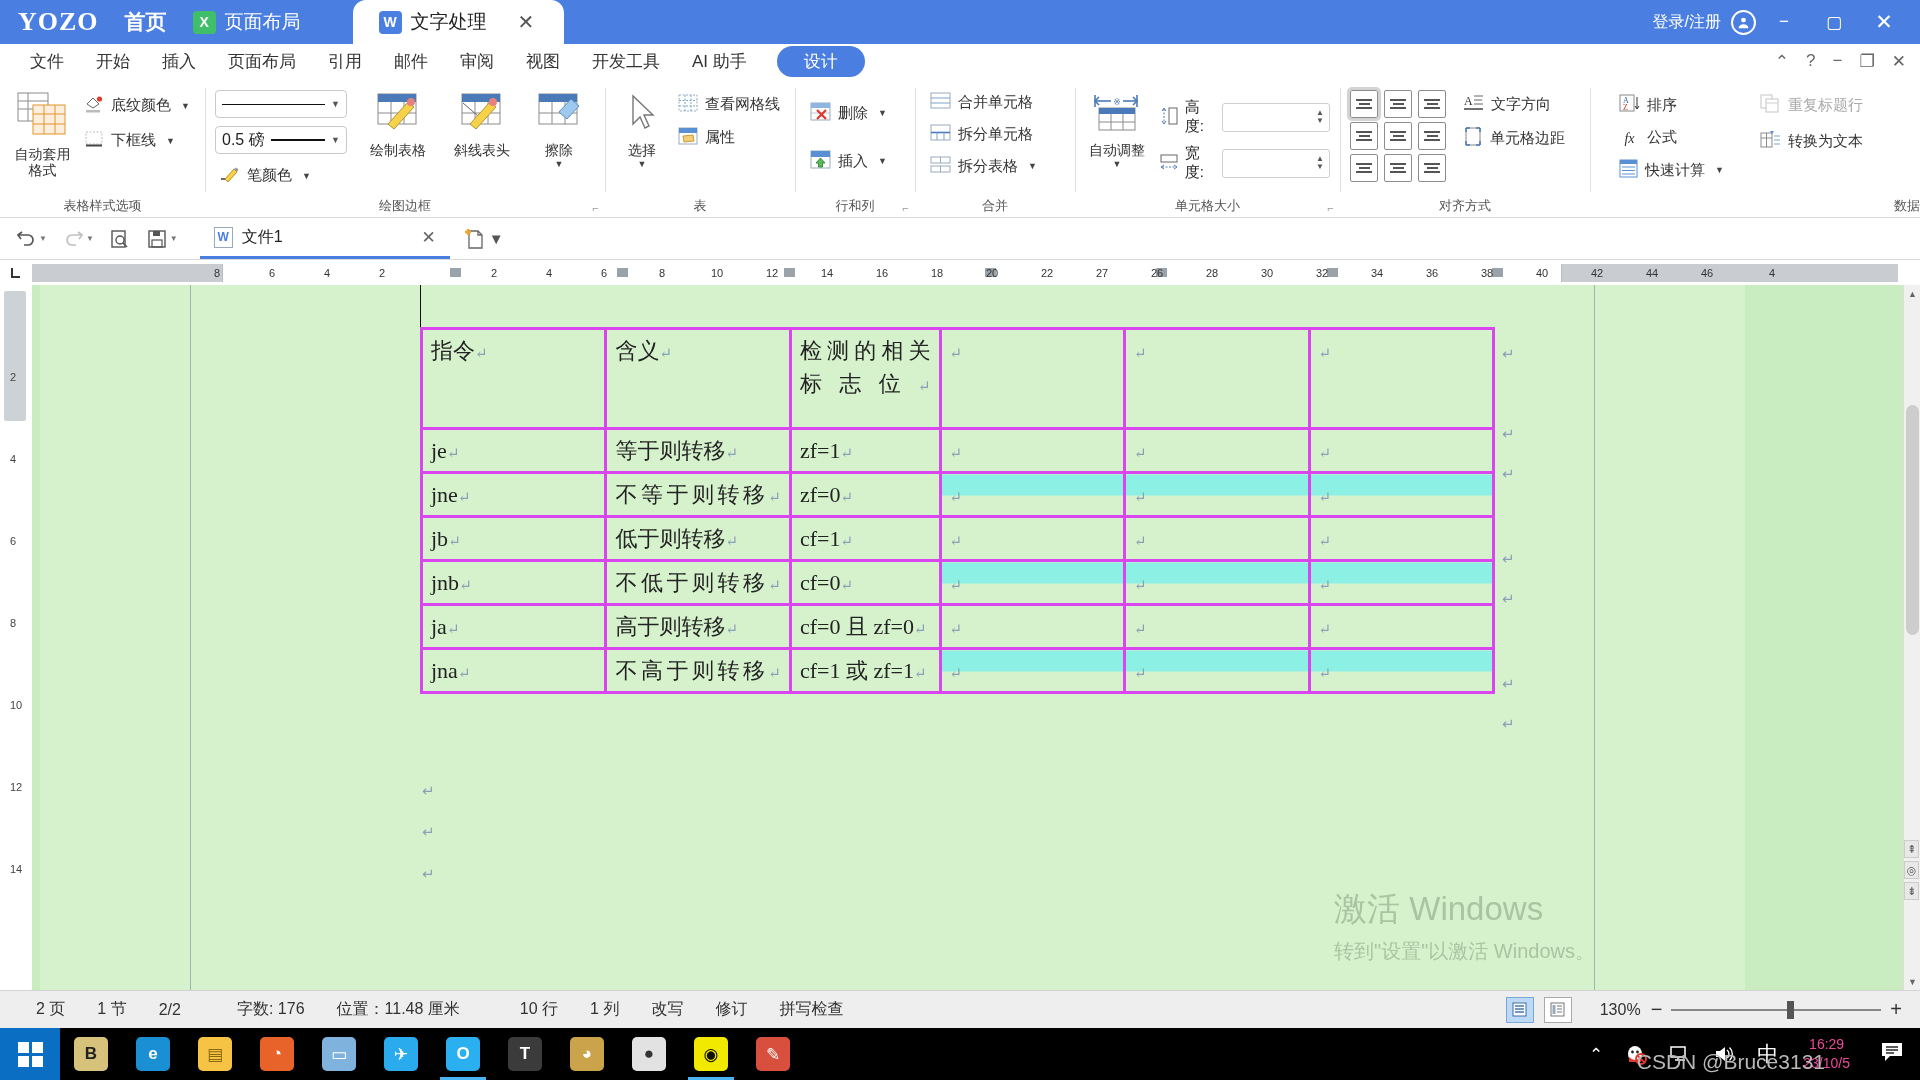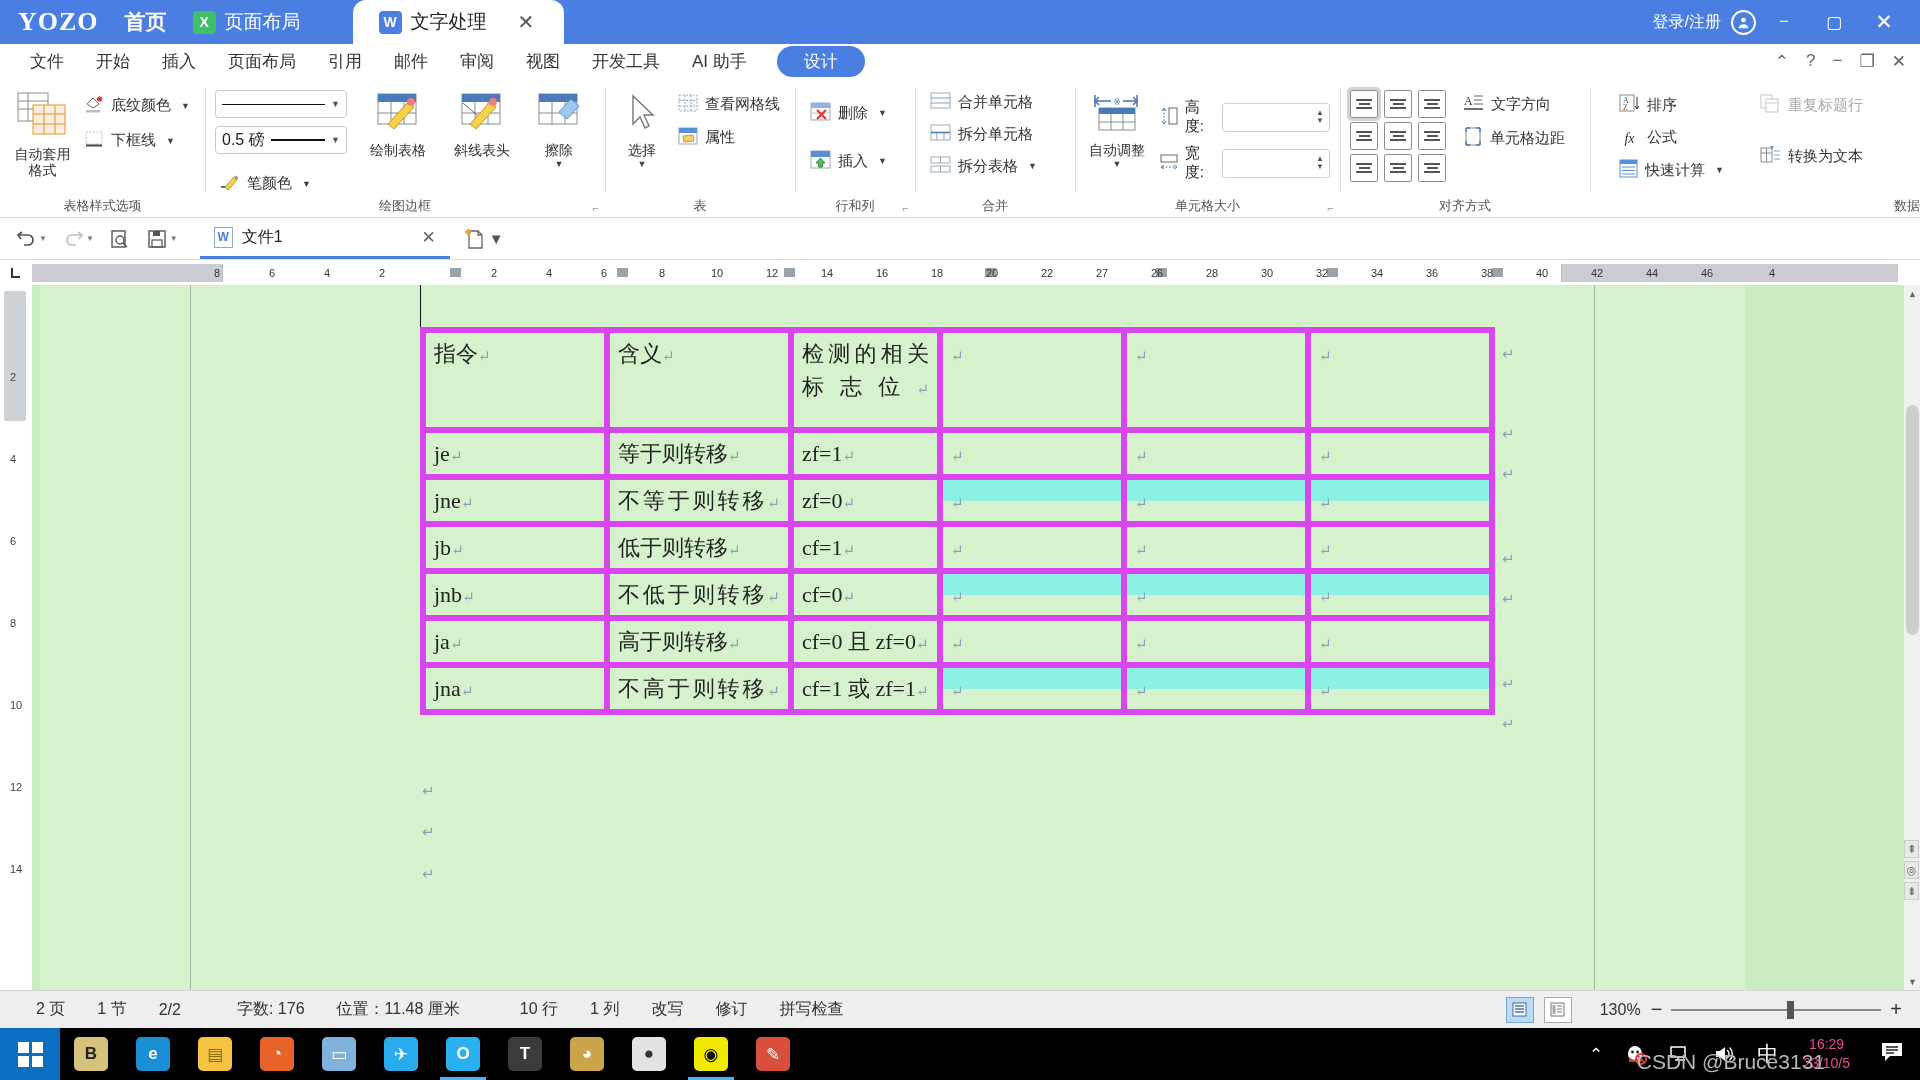--- a/index.html
+++ b/index.html
@@ -168,21 +168,21 @@
     position:absolute; left:40px; top:0; right:175px; bottom:0;
     background:#d6f2cc;
   }
   .marginline { position:absolute; top:0; bottom:0; width:0; border-left:1px solid #9ab9a6; }
 
   table.doctable {
     position:absolute; left:200px; top:32px; border-collapse:collapse;
     font-family:"Liberation Serif","DejaVu Serif",serif;
     table-layout:fixed;
   }
-  table.doctable td { border:6px solid #d946ef; vertical-align:top;
+  table.doctable td { border:3px solid #d946ef; vertical-align:top;
     padding:4px 8px; background:#d6f2cc; font-size:22px; line-height:1.5; }
   td.c1 { width:180px; }
   td.c2 { width:180px; }
   td.c3 { width:180px; }
   td.c4, td.c5, td.c6 { width:180px; background:#d6f2cc; padding:4px 6px; }
   td.cyan { background:#8cf0e4; }
   .cjk-just { text-align:justify; text-align-last:justify; }
   .pilcrow { color:#8aa0b8; font-size:15px; }
   .outside-mark { position:absolute; font-size:15px; color:#8aa0b8; }
   .para { position:absolute; left:200px; font-size:15px; color:#8aa0b8; }
@@ -351,21 +351,21 @@
       <div style="padding-top:6px; width:132px">
         <div class="combo" style="margin-bottom:8px">
           <span class="linepreview"></span>
           <span class="caret">▼</span>
         </div>
         <div class="combo">
           <span class="numlbl">0.5  磅</span>
           <span class="linepreview thick"></span>
           <span class="caret">▼</span>
         </div>
-        <div class="smbtn" style="margin-top:16px">
+        <div class="smbtn" style="margin-top:8px">
           <span class="ic">
             <svg width="20" height="20" viewBox="0 0 20 20">
               <line x1="1" y1="15" x2="5" y2="15" stroke="#444" stroke-width="1.6"></line>
               <path d="M5 15 L14 5 L17 8 L8 18 Z" fill="#f6d24a" stroke="#b9922c"></path>
               <path d="M14 5 L17 8 L18.5 5.5 L16 3.5 Z" fill="#9b9b9b"></path>
             </svg>
           </span>
           <span>笔颜色</span>
           <span class="caret">▼</span>
         </div>
@@ -697,21 +697,21 @@
         <div class="smbtn disabled">
           <span class="ic">
             <svg width="21" height="19" viewBox="0 0 21 19">
               <rect x="1" y="1" width="11" height="13" fill="#fff" stroke="#c3c3c3"></rect>
               <rect x="6" y="5" width="12" height="13" fill="#fff" stroke="#c3c3c3"></rect>
               <line x1="6" y1="9" x2="18" y2="9" stroke="#cfcfcf"></line>
             </svg>
           </span>
           <span>重复标题行</span>
         </div>
-        <div class="smbtn" style="margin-top:17px">
+        <div class="smbtn" style="margin-top:2px">
           <span class="ic">
             <svg width="21" height="19" viewBox="0 0 21 19">
               <rect x="1" y="3" width="11" height="14" fill="#fff" stroke="#8b8b8b"></rect>
               <line x1="1" y1="8" x2="12" y2="8" stroke="#8b8b8b"></line>
               <line x1="6.5" y1="3" x2="6.5" y2="17" stroke="#8b8b8b"></line>
               <line x1="14" y1="6" x2="20" y2="6" stroke="#7aa3cc"></line>
               <line x1="14" y1="10" x2="20" y2="10" stroke="#7aa3cc"></line>
               <line x1="14" y1="14" x2="20" y2="14" stroke="#7aa3cc"></line>
               <path d="M10 1 L14 1 L12 4 Z" fill="#5b8fd4"></path>
             </svg>
@@ -918,20 +918,24 @@
       <div class="outside-mark" style="left:1462px; top:180px">↵</div>
       <div class="outside-mark" style="left:1462px; top:265px">↵</div>
       <div class="outside-mark" style="left:1462px; top:305px">↵</div>
       <div class="outside-mark" style="left:1462px; top:390px">↵</div>
       <div class="outside-mark" style="left:1462px; top:430px">↵</div>
 
       <div class="para" style="left:382px; top:497px">↵</div>
       <div class="para" style="left:382px; top:538px">↵</div>
       <div class="para" style="left:382px; top:580px">↵</div>
 
+      <div class="watermark">
+        <div class="w1">激活 Windows</div>
+        <div class="w2">转到"设置"以激活 Windows。</div>
+      </div>
     </div>
 
     <div class="vscrollbar">
       <div class="vsb-btn" style="top:0">▲</div>
       <div class="thumb"></div>
       <div class="vsb-btn" style="bottom:0">▼</div>
     </div>
     <div class="sidebtn" style="top:555px">⇞</div>
     <div class="sidebtn" style="top:576px">◎</div>
     <div class="sidebtn" style="top:597px">⇟</div>

